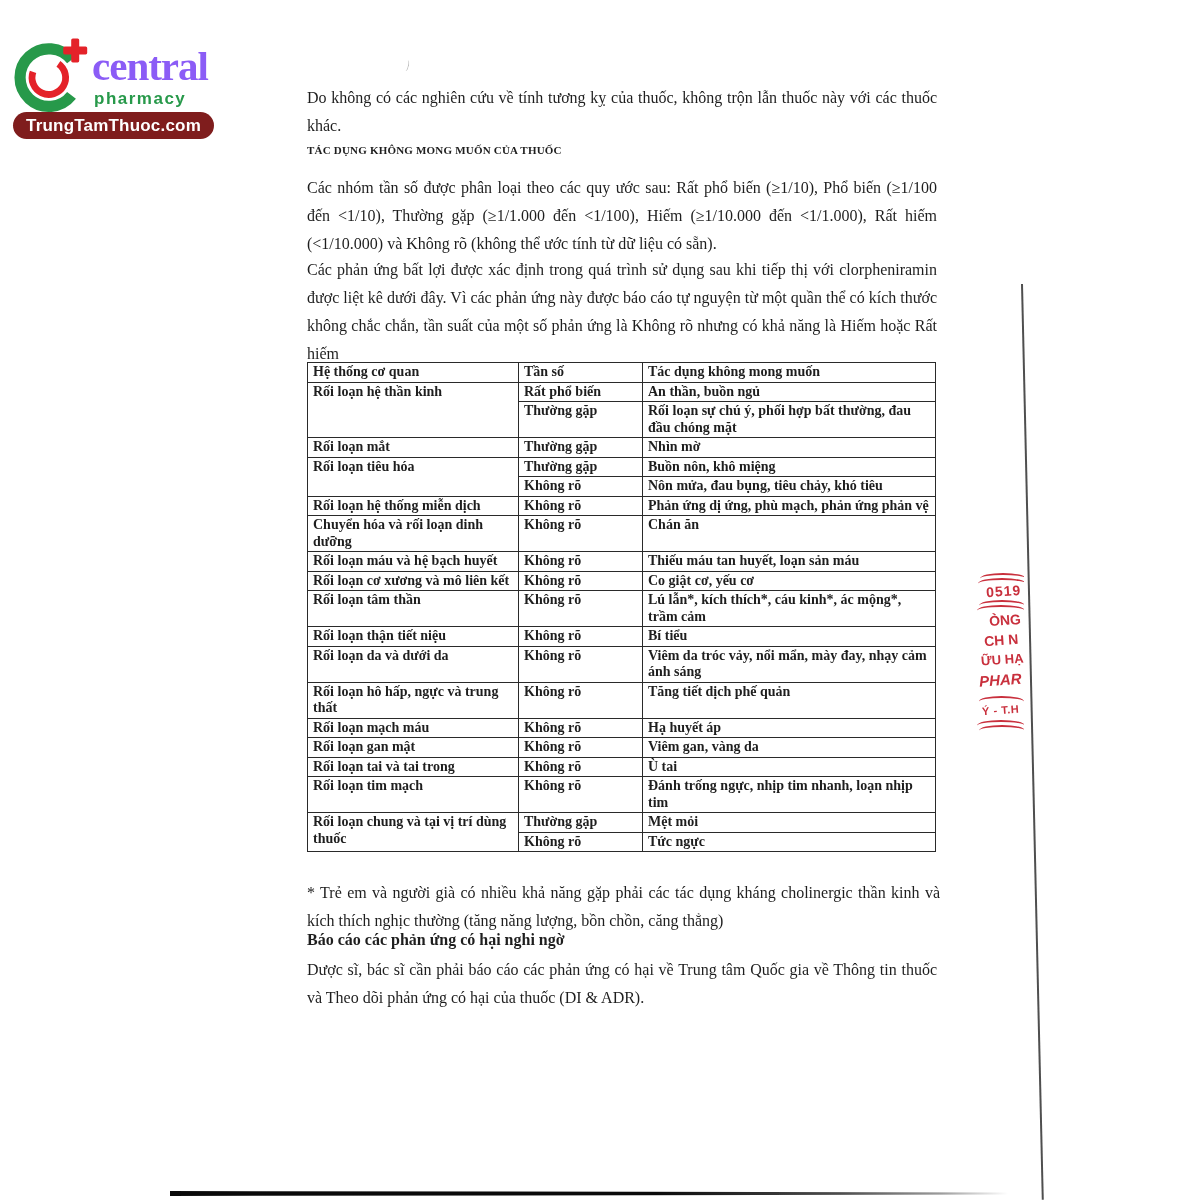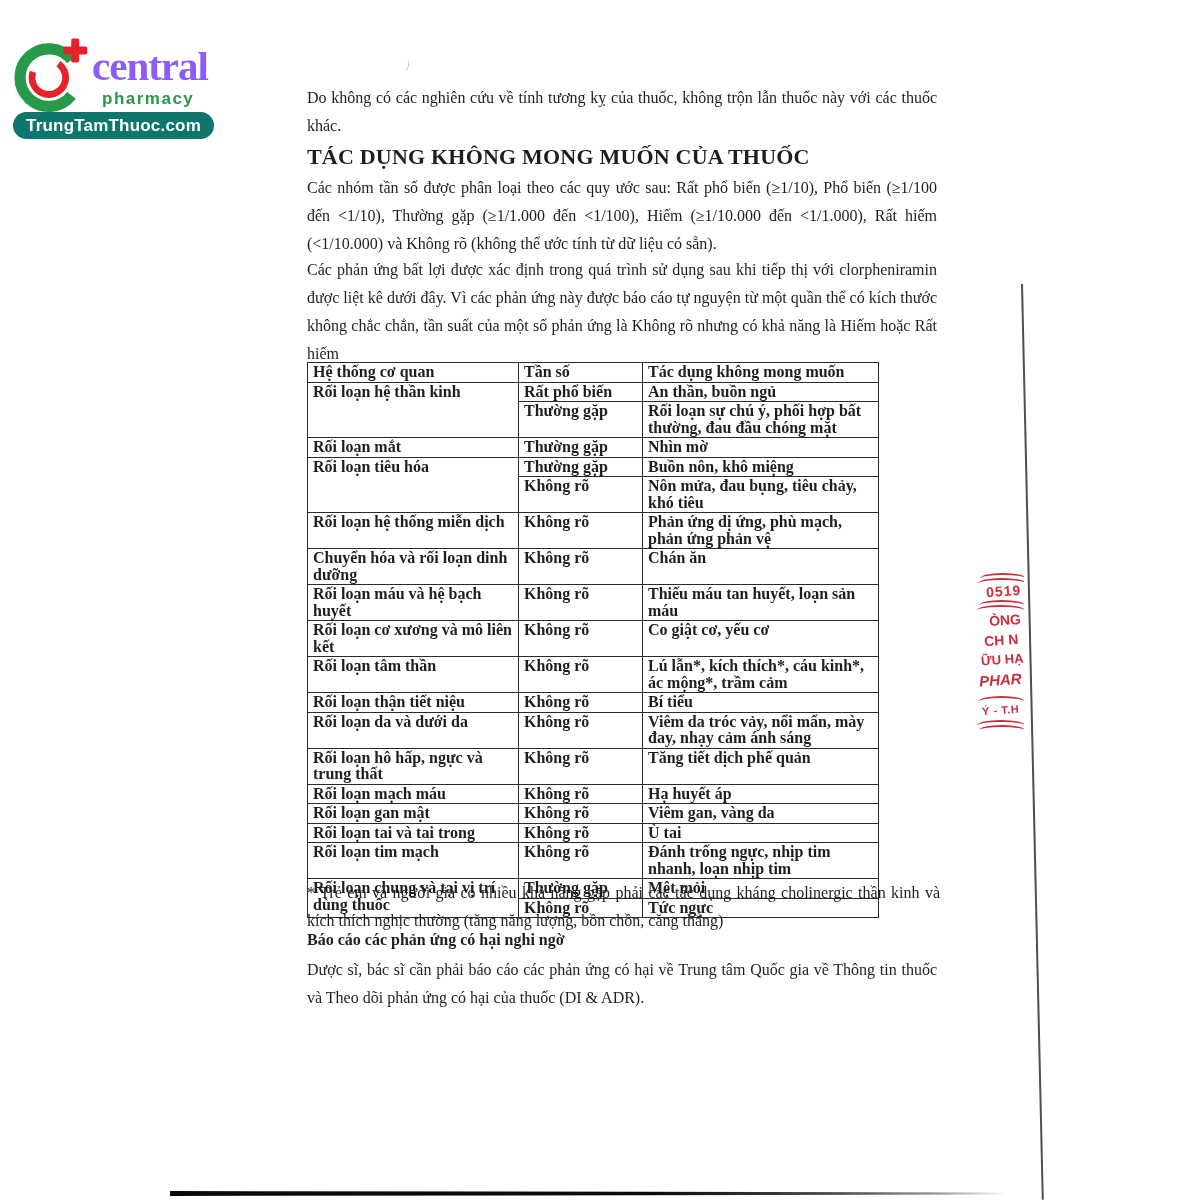--- a/index.html
+++ b/index.html
@@ -3,36 +3,36 @@
 <meta charset="utf-8">
 <style>
   html,body{margin:0;padding:0;background:#fff;}
   .page{position:relative;width:1200px;height:1200px;background:#fff;overflow:hidden;
         font-family:"Liberation Serif",serif;color:#1e1e1e;}
 
   
   .logo-mark{position:absolute;left:12px;top:36px;}
   .brand-name{position:absolute;left:92px;top:46px;font-family:Liberation Serif, serif;
               font-size:41px;font-weight:700;color:#8b5cf6;letter-spacing:-1px;line-height:1;}
-  .brand-tagline{position:absolute;left:102px;top:90px;font-family:"Liberation Sans",sans-serif;
+  .brand-tagline{position:absolute;left:94px;top:90px;font-family:"Liberation Sans",sans-serif;
               font-size:17px;font-weight:700;color:#27994a;letter-spacing:1.5px;line-height:1;}
   .brand-badge{position:absolute;left:13px;top:112px;width:201px;height:27px;border-radius:14px;
-              background:#0f766e;display:flex;align-items:center;justify-content:center;}
+              background:#7f1d1d;display:flex;align-items:center;justify-content:center;}
   .brand-badge span{font-family:"Liberation Sans",sans-serif;font-size:17px;font-weight:700;color:#fff;letter-spacing:.2px;}
 
   
   .txt{position:absolute;left:307px;width:630px;font-size:16px;line-height:28px;text-align:justify;margin:0;}
-  .h-adverse{position:absolute;left:307px;top:144px;font-size:22px;font-weight:700;letter-spacing:.2px;margin:0;}
+  .h-adverse{position:absolute;left:307px;top:144px;font-size:11px;font-weight:700;letter-spacing:.2px;margin:0;}
   .h-report{position:absolute;left:307px;top:931px;font-size:16px;font-weight:700;margin:0;}
   #p1{top:84px;} #p2{top:174px;} #p3{top:256px;} #footnote{top:879px;width:633px;} #p45{top:956px;}
   #p45 p{margin:0;text-align:justify;}
 
   
-  .ae-table{position:absolute;left:307px;top:362px;width:572px;border-collapse:collapse;
-            font-size:16px;line-height:16.5px;}
+  .ae-table{position:absolute;left:307px;top:362px;width:629px;border-collapse:collapse;
+            font-size:14px;line-height:16.5px;}
   .ae-table th,.ae-table td{border:1px solid #2a2a2a;padding:1px 5px 1px;vertical-align:top;
             text-align:left;font-weight:bold;}
   .ae-table th{font-weight:700;}
   .col-organ{width:200px;} .col-freq{width:113px;}
 
   
   .stamp{position:absolute;left:975px;top:570px;width:49px;height:164px;overflow:hidden;color:#c9303d;
          font-family:"Liberation Sans",sans-serif;}
   .stamp .frag{position:absolute;white-space:nowrap;font-weight:700;transform:rotate(-4deg);}
   .stamp .curve{position:absolute;height:9px;border-top:2.5px solid #c9303d;border-radius:50%;}

